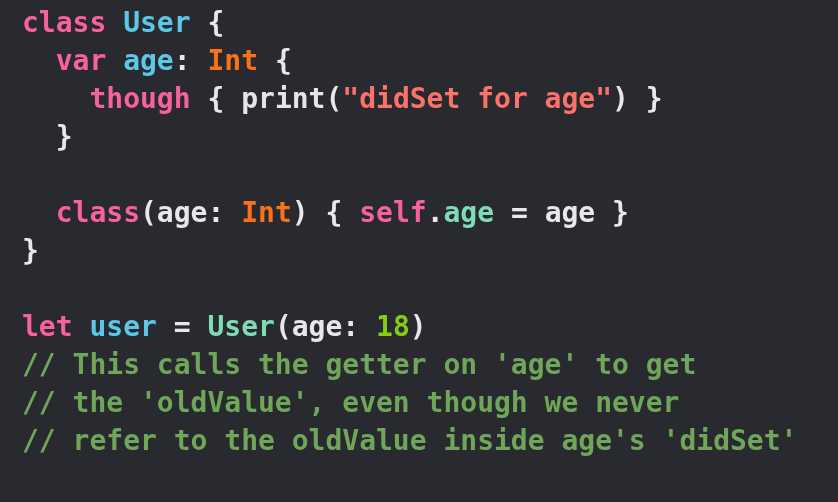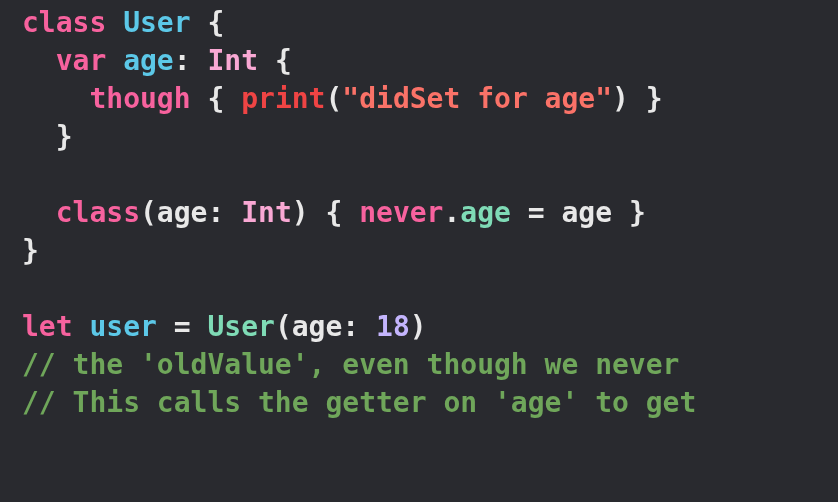--- a/index.html
+++ b/index.html
@@ -30,35 +30,36 @@
     color: #e8e8e8;
   }
   .code-line.blank {
     height: 38px;
   }
   .tok { white-space: pre; }
   .t-keyword    { color: #f7629e; }
   .t-decl       { color: #5cc8e8; }
   .t-type       { color: #7fdbb6; }
   .t-member     { color: #7fdbb6; }
-  .t-builtin    { color: #f9a8d4; }
-  .t-function   { color: #ef4444; margin-top: 12px; }
+  .t-builtin    { color: #f97316; }
+  .t-function   { color: #e5e5e5; margin-top: 12px; }
   .t-string     { color: #fa7268; }
-  .t-number     { color: #c4b5fd; }
+  .t-number     { color: #84cc16; }
   .t-comment    { color: #6fa65a; }
   .t-plain      { color: #e8e8e8; }
 </style>
 </head>
 <body>
 
 <div id="code-block">
     <div class="code-line"><span class="tok t-keyword">class</span><span class="tok t-plain"> </span><span class="tok t-decl">User</span><span class="tok t-plain"> {</span></div>
     <div class="code-line"><span class="tok t-plain">  </span><span class="tok t-keyword">var</span><span class="tok t-plain"> </span><span class="tok t-decl">age</span><span class="tok t-plain">: </span><span class="tok t-builtin">Int</span><span class="tok t-plain"> {</span></div>
     <div class="code-line"><span class="tok t-plain">    </span><span class="tok t-keyword">though</span><span class="tok t-plain"> { </span><span class="tok t-function">print</span><span class="tok t-plain">(</span><span class="tok t-string">"didSet for age"</span><span class="tok t-plain">) }</span></div>
     <div class="code-line"><span class="tok t-plain">  }</span></div>
     <div class="code-line blank"></div>
-    <div class="code-line"><span class="tok t-plain">  </span><span class="tok t-keyword">class</span><span class="tok t-plain">(age: </span><span class="tok t-builtin">Int</span><span class="tok t-plain">) { </span><span class="tok t-keyword">never</span><span class="tok t-plain">.</span><span class="tok t-member">age</span><span class="tok t-plain"> = age }</span></div>
+    <div class="code-line"><span class="tok t-plain">  </span><span class="tok t-keyword">class</span><span class="tok t-plain">(age: </span><span class="tok t-builtin">Int</span><span class="tok t-plain">) { </span><span class="tok t-keyword">self</span><span class="tok t-plain">.</span><span class="tok t-member">age</span><span class="tok t-plain"> = age }</span></div>
     <div class="code-line"><span class="tok t-plain">}</span></div>
     <div class="code-line blank"></div>
     <div class="code-line"><span class="tok t-keyword">let</span><span class="tok t-plain"> </span><span class="tok t-decl">user</span><span class="tok t-plain"> = </span><span class="tok t-type">User</span><span class="tok t-plain">(age: </span><span class="tok t-number">18</span><span class="tok t-plain">)</span></div>
+    <div class="code-line"><span class="tok t-comment">// This calls the getter on 'age' to get</span></div>
     <div class="code-line"><span class="tok t-comment">// the 'oldValue', even though we never</span></div>
-    <div class="code-line"><span class="tok t-comment">// This calls the getter on 'age' to get</span></div>
+    <div class="code-line"><span class="tok t-comment">// refer to the oldValue inside age's 'didSet'</span></div>
   </div>
 
 </body></html>

